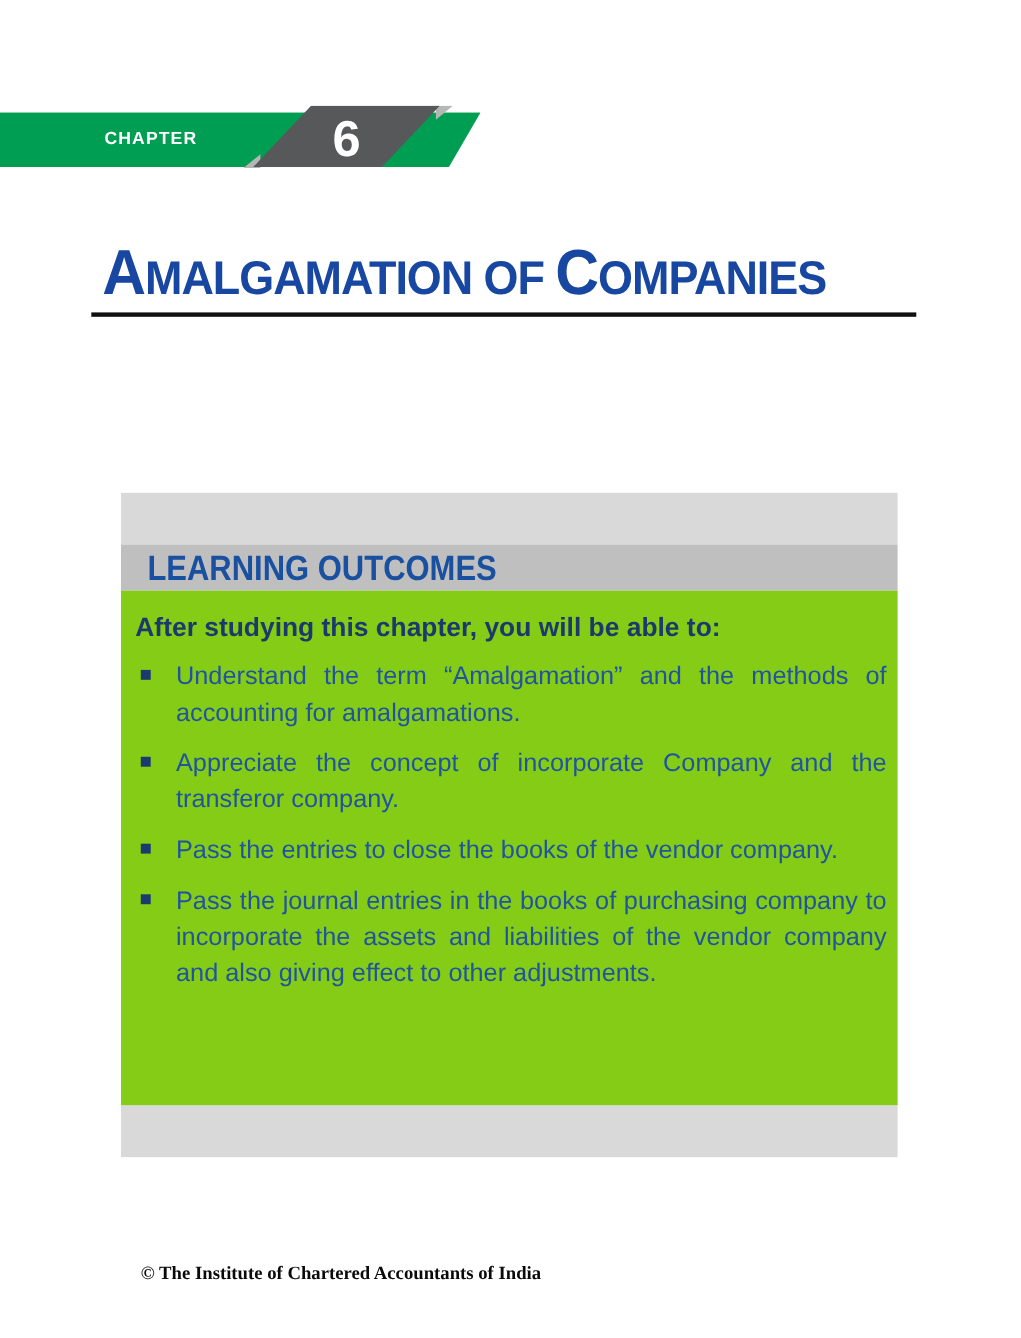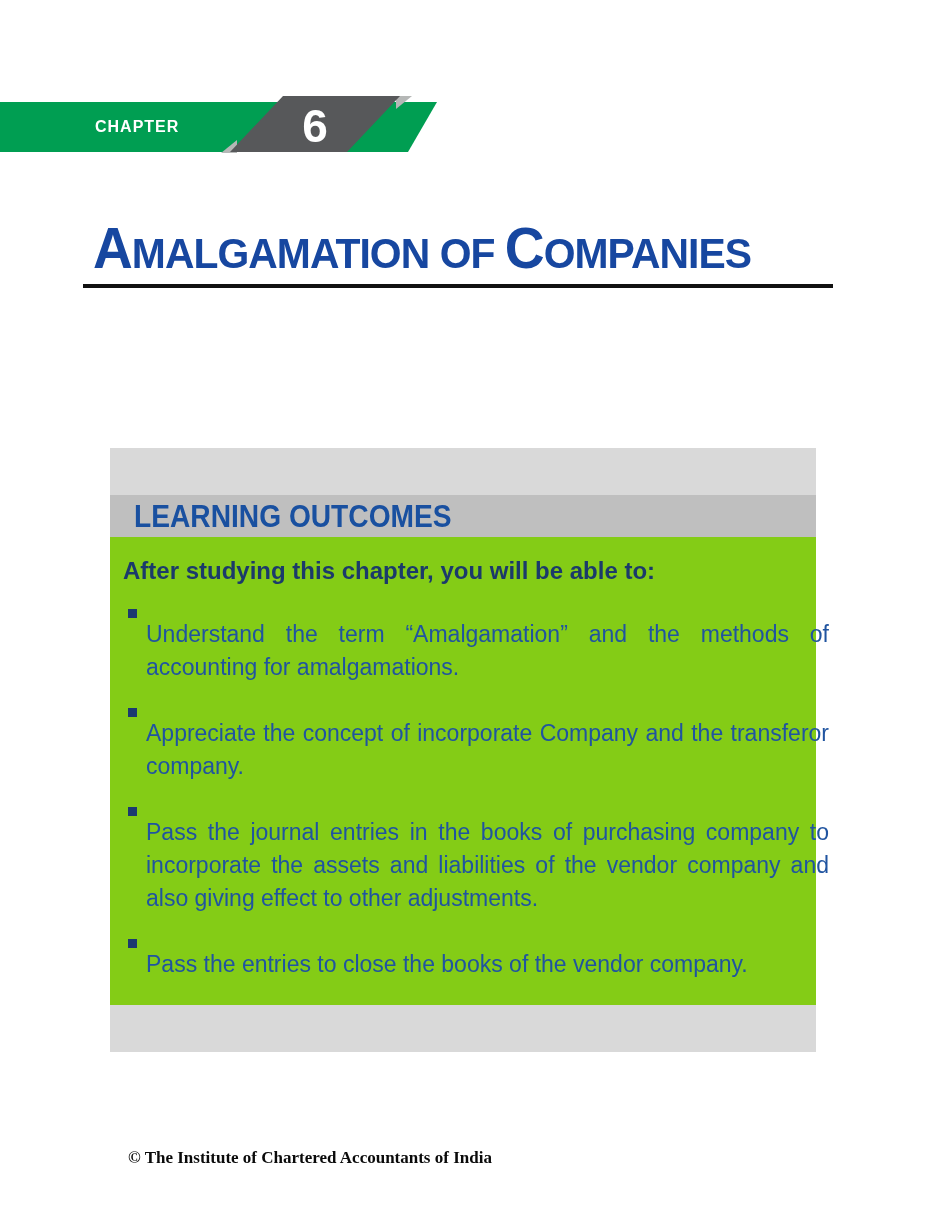--- a/index.html
+++ b/index.html
@@ -73,21 +73,21 @@
   .lo-body{
     background:#84cc16;
     padding:16px 10px 22px 13px;
     min-height:468px;box-sizing:border-box;
   }
   .lo-intro{
     margin:4px 0 4px 0;
     color:#1B3A6B;font-size:24px;font-weight:700;
   }
   .lo-list{list-style:none;margin:0;padding:0;}
-  .lo-item{display:flex;margin-top:13px;flex-direction:column;}
+  .lo-item{display:flex;margin-top:13px;}
   .bullet-sq{
     flex:none;width:9px;height:9px;margin-left:5px;margin-top:11px;
     background:#1B3A70;
   }
   .lo-item-text{
     margin-left:23px;width:100%;
     text-align:justify;
     color:#2054A0;font-size:23px;line-height:33px;
   }
   .lo-bottom{height:47px;background:#d9d9d9;}
@@ -126,25 +126,25 @@
         <li class="lo-item">
           <span class="bullet-sq"></span>
           <div class="lo-item-text">Understand the term “Amalgamation” and the methods of accounting for amalgamations.</div>
         </li>
         <li class="lo-item">
           <span class="bullet-sq"></span>
           <div class="lo-item-text">Appreciate the concept of incorporate Company and the transferor company.</div>
         </li>
         <li class="lo-item">
           <span class="bullet-sq"></span>
-          <div class="lo-item-text">Pass the journal entries in the books of purchasing company to incorporate the assets and liabilities of the vendor company and also giving effect to other adjustments.</div>
+          <div class="lo-item-text">Pass the entries to close the books of the vendor company.</div>
         </li>
         <li class="lo-item">
           <span class="bullet-sq"></span>
-          <div class="lo-item-text">Pass the entries to close the books of the vendor company.</div>
+          <div class="lo-item-text">Pass the journal entries in the books of purchasing company to incorporate the assets and liabilities of the vendor company and also giving effect to other adjustments.</div>
         </li>
       </ul>
     </div>
     <div class="lo-bottom"></div>
   </div>
 
   <div class="page-footer">© The Institute of Chartered Accountants of India</div>
 
 </div>
 

